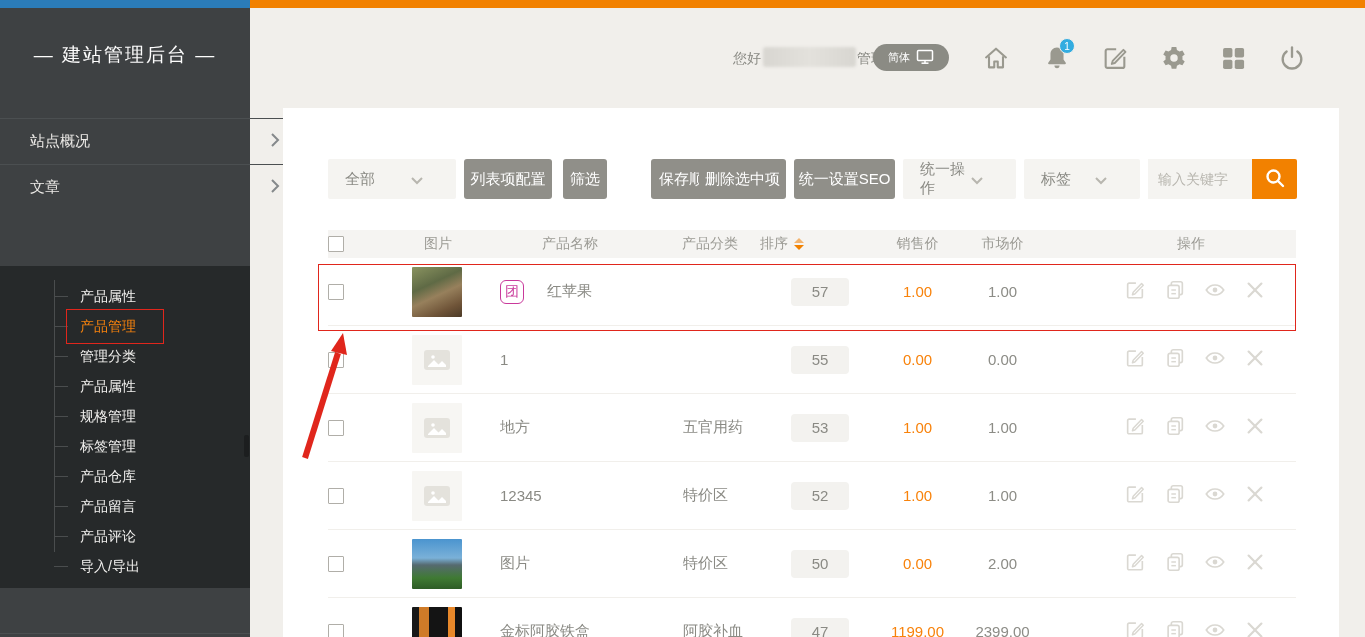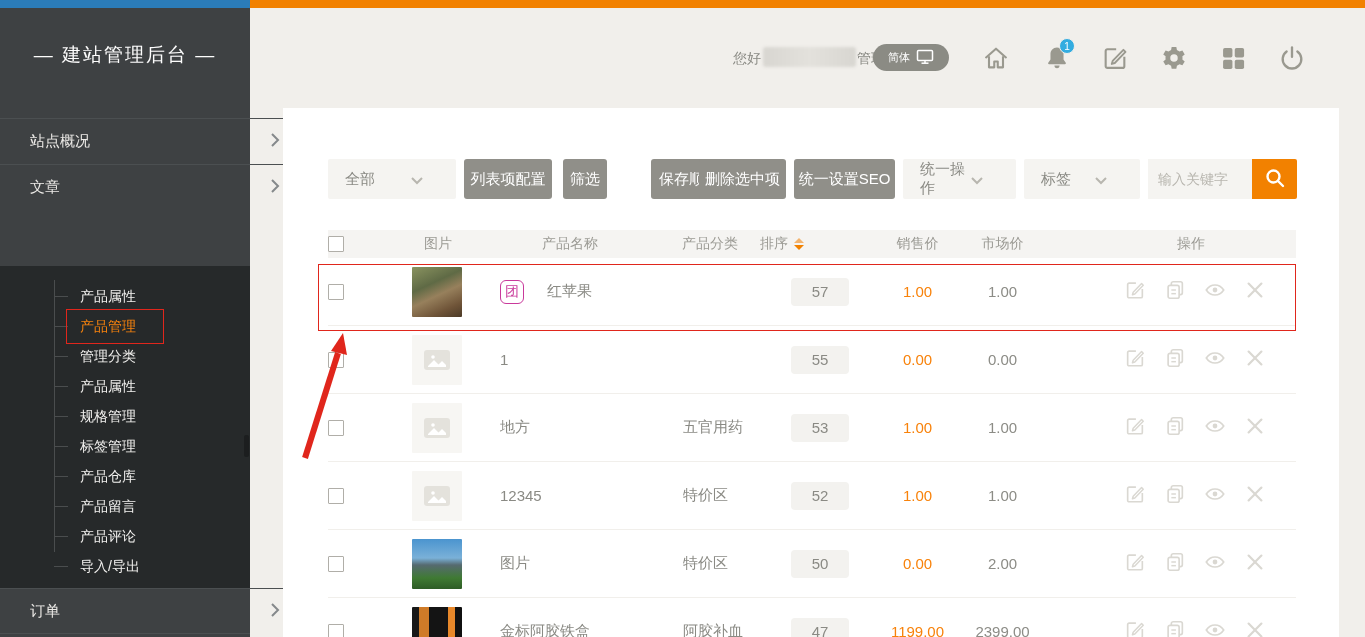--- a/index.html
+++ b/index.html
@@ -109,28 +109,20 @@
       <div class="sub-item" style="top:135px;">规格管理</div>
       <div class="sub-item" style="top:165px;">标签管理</div>
       <div class="sub-item" style="top:195px;">产品仓库</div>
       <div class="sub-item" style="top:225px;">产品留言</div>
       <div class="sub-item" style="top:255px;">产品评论</div>
       <div class="sub-item" style="top:285px;">导入/导出</div>
     </div>
     <div class="red-box-menu"></div>
     <div class="sb-scroll"></div>
 
-    <div class="sb-item" style="top:580px;">
-      <span>订单</span>
-      <span class="chev">
-        <svg width="10" height="16" viewBox="0 0 10 16">
-            <polyline points="2,2 8,8 2,14" fill="none" stroke="#85898b" stroke-width="2"></polyline>
-          </svg>
-      </span>
-    </div>
     <div style="position:absolute; left:0; top:625px; width:250px; border-top:1px solid #4b4f51;"></div>
   </div>
 
   <span class="tb-text" style="left:733px;">您好</span>
   <div class="redacted"></div>
   <span class="tb-text" style="left:857px;">管理站点:</span>
 
   <div class="lang-pill">
     <span>简体</span>
     <span>

